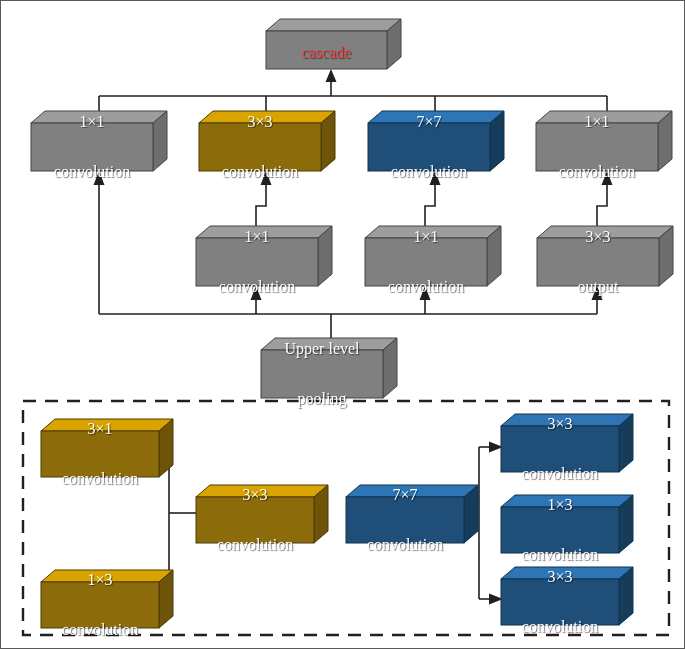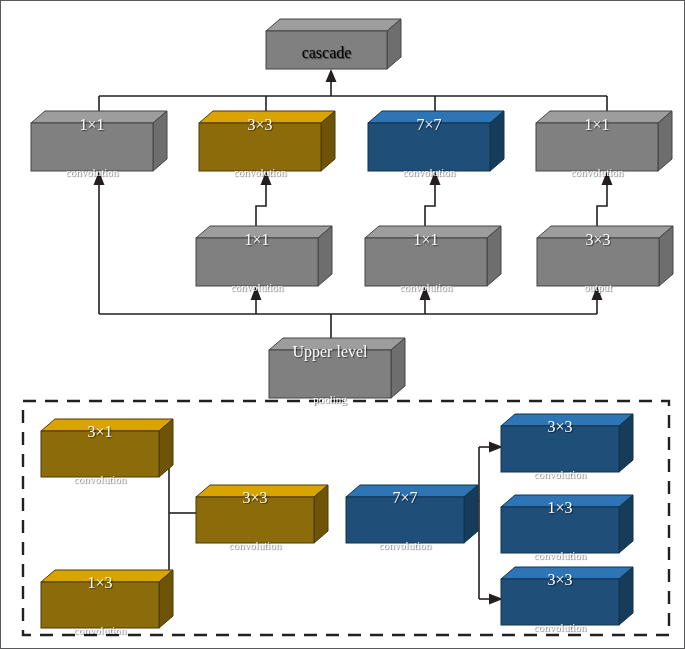--- a/index.html
+++ b/index.html
@@ -9,21 +9,21 @@
     width:685px;height:649px;
     background:#ffffff;
     border:1px solid #58595b;
     box-sizing:border-box;
     overflow:hidden;
   }
   
   .box{position:absolute;box-sizing:border-box;}
   .box svg{position:absolute;left:0;top:0;overflow:visible;}
   .lbl1{font-size:16px;}
-  .lbl2{font-size:11px;margin-top:32px;}
+  .lbl2{font-size:16px;margin-top:32px;}
 
   
   #wires{position:absolute;left:0;top:0;width:685px;height:649px;}
   .wire{fill:none;stroke:#231f20;stroke-width:1.6;}
   .arrow{fill:#231f20;}
   .dashbox{fill:none;stroke:#231f20;stroke-width:2.4;stroke-dasharray:13 9;}
 </style>
 </head>
 <body>
 
@@ -77,21 +77,21 @@
     <path class="wire" d="M478 598 L490 598"></path>
     <polygon class="arrow" points="502,598 488,592.5 488,603.5"></polygon>
   </svg>
 
   <div class="box" style="left:265px;top:18px;width:135px;height:50px;">
     <svg width="135" height="50">
       <polygon points="0,12 14,0 135,0 121,12" fill="#9d9d9d" stroke="#444" stroke-width="1"></polygon>
       <polygon points="121,12 135,0 135,38 121,50" fill="#6e6e6e" stroke="#444" stroke-width="1"></polygon>
       <rect x="0" y="12" width="121" height="38" fill="#808080" stroke="#444" stroke-width="1"></rect>
     </svg>
-    <div style="position:absolute;left:0;top:12px;width:121px;height:44px;display:flex;flex-direction:column;align-items:center;justify-content:center;color:#000000;text-shadow:1px 1px 1px rgba(0,0,0,.55);">
+    <div style="position:absolute;left:0;top:12px;width:121px;height:44px;display:flex;flex-direction:column;align-items:center;justify-content:center;color:#ef4444;text-shadow:1px 1px 1px rgba(0,0,0,.55);">
       <span class="lbl1">cascade</span>
     </div>
   </div>
 
   <div class="box" style="left:30px;top:110px;width:136px;height:60px;">
     <svg width="136" height="60">
       <polygon points="0,12 14,0 136,0 122,12" fill="#9d9d9d" stroke="#444" stroke-width="1"></polygon>
       <polygon points="122,12 136,0 136,48 122,60" fill="#6e6e6e" stroke="#444" stroke-width="1"></polygon>
       <rect x="0" y="12" width="122" height="48" fill="#808080" stroke="#444" stroke-width="1"></rect>
     </svg>
@@ -166,21 +166,21 @@
       <polygon points="0,12 14,0 136,0 122,12" fill="#9d9d9d" stroke="#444" stroke-width="1"></polygon>
       <polygon points="122,12 136,0 136,48 122,60" fill="#6e6e6e" stroke="#444" stroke-width="1"></polygon>
       <rect x="0" y="12" width="122" height="48" fill="#808080" stroke="#444" stroke-width="1"></rect>
     </svg>
     <div style="position:absolute;left:0;top:12px;width:122px;height:48px;display:flex;flex-direction:column;align-items:center;justify-content:center;color:#fff;line-height:1.12;text-shadow:1px 1px 1px rgba(0,0,0,.55);">
       <span class="lbl1">3×3</span>
       <span class="lbl2">output</span>
     </div>
   </div>
 
-  <div class="box" style="left:268px;top:337px;width:136px;height:60px;">
+  <div class="box" style="left:260px;top:337px;width:136px;height:60px;">
     <svg width="136" height="60">
       <polygon points="0,12 14,0 136,0 122,12" fill="#9d9d9d" stroke="#444" stroke-width="1"></polygon>
       <polygon points="122,12 136,0 136,48 122,60" fill="#6e6e6e" stroke="#444" stroke-width="1"></polygon>
       <rect x="0" y="12" width="122" height="48" fill="#808080" stroke="#444" stroke-width="1"></rect>
     </svg>
     <div style="position:absolute;left:0;top:12px;width:122px;height:48px;display:flex;flex-direction:column;align-items:center;justify-content:center;color:#fff;line-height:1.12;text-shadow:1px 1px 1px rgba(0,0,0,.55);">
       <span class="lbl1">Upper level</span>
       <span class="lbl2">pooling</span>
     </div>
   </div>

